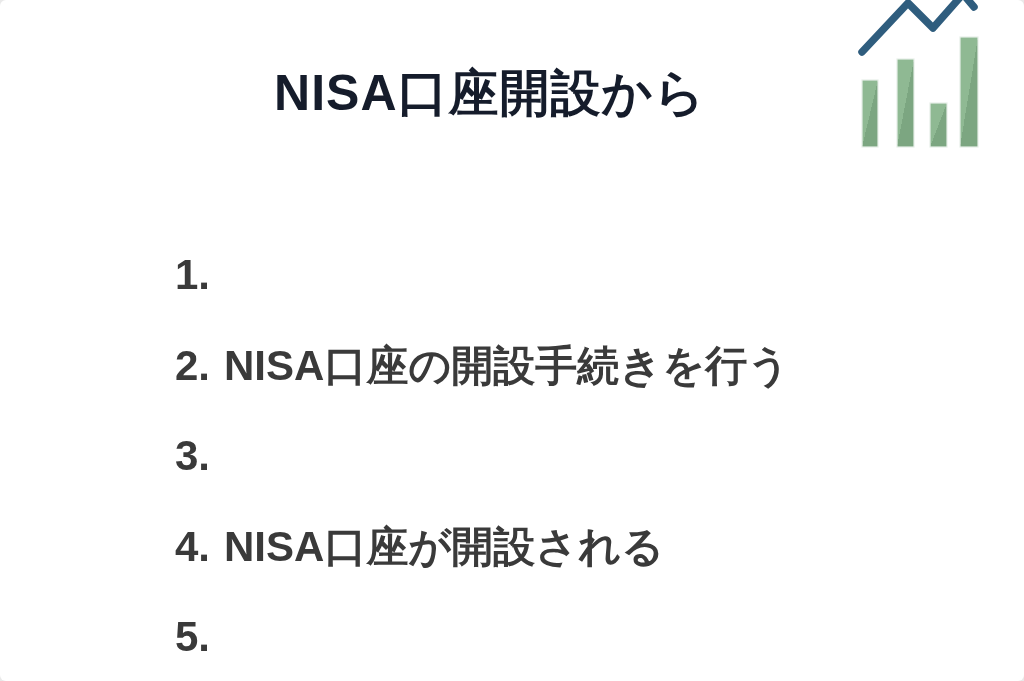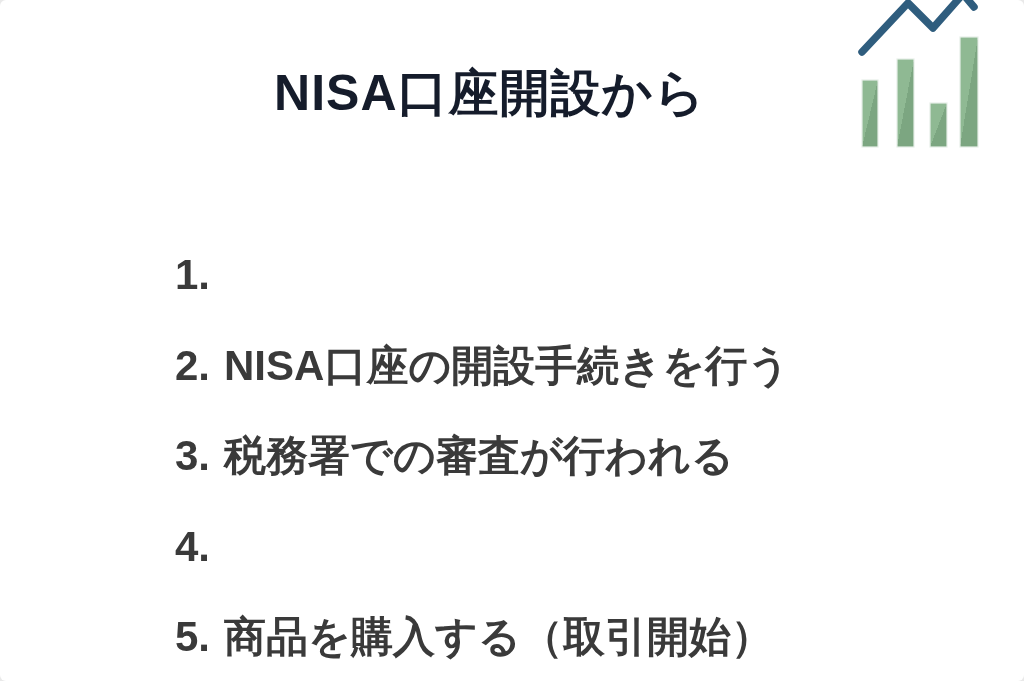--- a/index.html
+++ b/index.html
@@ -95,24 +95,23 @@
   <ul class="steps-list">
     <li class="step-item">
       <span class="step-number">1.</span>
     </li>
     <li class="step-item">
       <span class="step-number">2.</span>
       <span class="step-text">NISA口座の開設手続きを行う</span>
     </li>
     <li class="step-item">
       <span class="step-number">3.</span>
-      <span class="step-text">税務署での審査が行われる</span>
     </li>
     <li class="step-item">
       <span class="step-number">4.</span>
+      <span class="step-text">NISA口座が開設される</span>
     </li>
     <li class="step-item">
       <span class="step-number">5.</span>
-      <span class="step-text">商品を購入する（取引開始）</span>
     </li>
   </ul>
 
 </div>
 
 </body></html>

